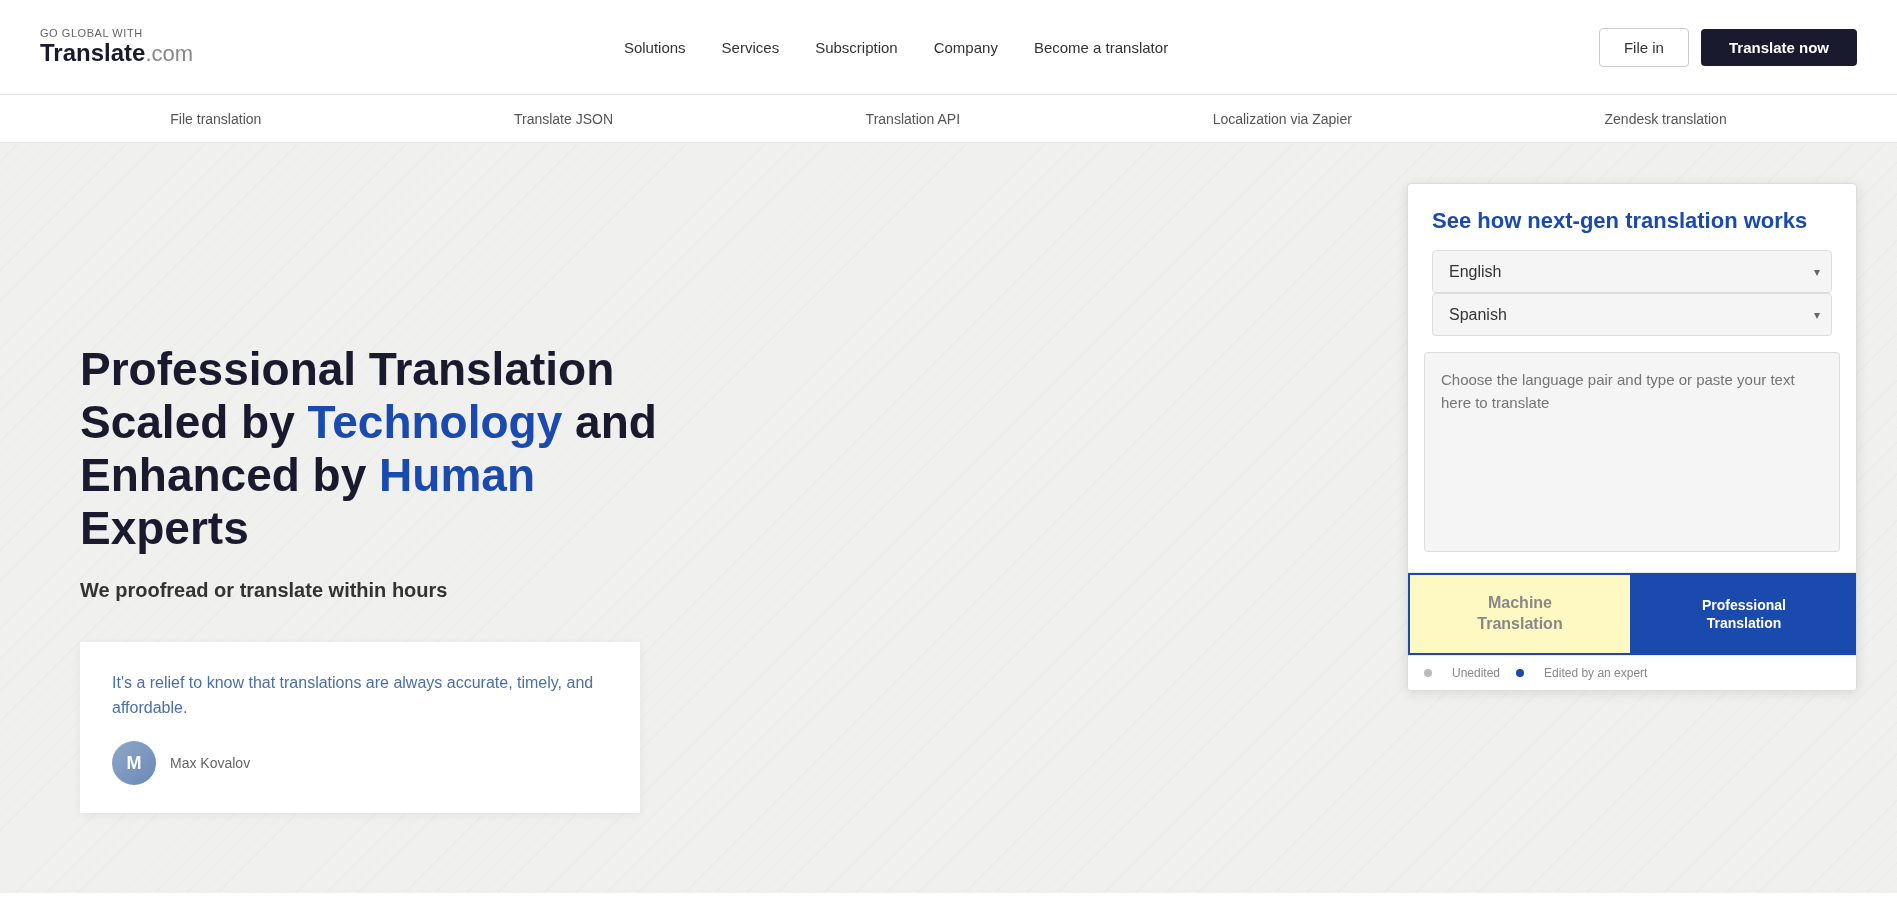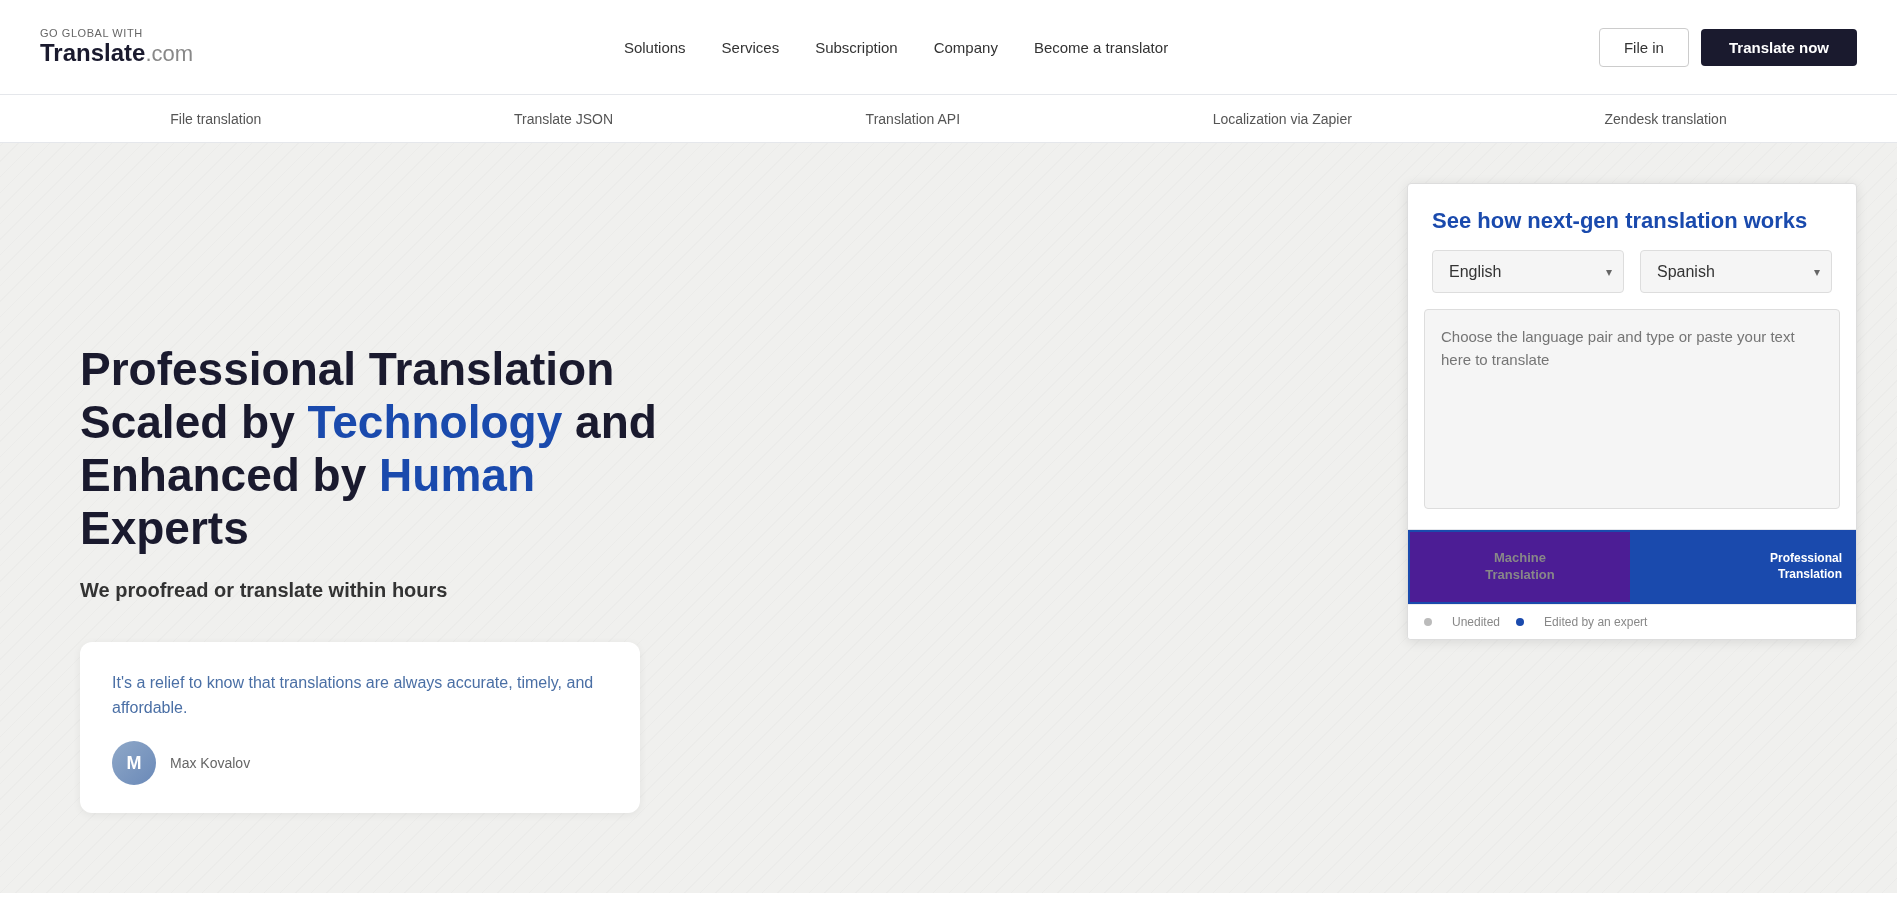--- a/index.html
+++ b/index.html
@@ -24,39 +24,39 @@
 
     
     .hero { display: flex; min-height: 750px; background: #f0f0ee; position: relative; overflow: hidden; }
     .hero-bg { position: absolute; inset: 0; background: repeating-linear-gradient( -45deg, transparent, transparent 10px, rgba(180,180,180,0.07) 10px, rgba(180,180,180,0.07) 11px ); pointer-events: none; }
 
     
     .hero-left { flex: 1; padding: 80px 60px 80px 80px; display: flex; flex-direction: column; justify-content: flex-end; position: relative; z-index: 1; }
     .hero-headline { font-size: 46px; font-weight: 800; color: #1a1a2e; line-height: 1.15; margin-bottom: 24px; }
     .hero-headline .highlight { color: #1a4aad; }
     .hero-subtext { font-size: 20px; color: #333; font-weight: 600; margin-bottom: 40px; }
-    .testimonial-card { background: #fff; border-radius: 12px; padding: 28px 32px; max-width: 560px; box-shadow: 0 2px 8px rgba(0,0,0,0.06); }
+    .testimonial-card { background: #fff; border-radius: 1px; padding: 28px 32px; max-width: 560px; box-shadow: 0 2px 8px rgba(0,0,0,0.06); }
     .testimonial-text { font-size: 16px; color: #4a6fa5; line-height: 1.6; margin-bottom: 20px; }
     .testimonial-author { display: flex; align-items: center; gap: 14px; }
     .author-avatar { width: 44px; height: 44px; border-radius: 50%; background: linear-gradient(135deg, #8fa8c8, #6a89b8); display: flex; align-items: center; justify-content: center; font-size: 18px; color: #fff; font-weight: 600; overflow: hidden; }
     .author-name { font-size: 14px; color: #666; font-weight: 500; }
 
     
     .hero-right { width: 520px; padding: 40px 40px 40px 30px; display: flex; flex-direction: column; position: relative; z-index: 1; }
     .translation-widget { background: #fff; border-radius: 4px; border: 1px solid #ddd; box-shadow: 0 2px 12px rgba(0,0,0,0.1); overflow: hidden; }
     .widget-title { font-size: 22px; font-weight: 700; color: #1a4aad; padding: 24px 24px 16px; }
-    .language-selectors { display: flex; gap: 0; padding: 0 16px 16px; }
+    .language-selectors { display: flex; gap: 0; padding: 0 16px 16px; flex-direction: column; }
     .lang-select-wrapper { flex: 1; position: relative; margin: 0 8px; }
     .lang-select { width: 100%; padding: 12px 16px; border: 1px solid #ddd; border-radius: 4px; background: #f5f5f5; font-size: 16px; color: #333; appearance: none; cursor: pointer; font-weight: 400; }
     .lang-chevron { position: absolute; right: 12px; top: 50%; transform: translateY(-50%); pointer-events: none; color: #666; font-size: 12px; }
     .text-area-wrapper { padding: 0 16px 16px; }
     .translation-textarea { width: 100%; height: 200px; border: 1px solid #ddd; border-radius: 4px; background: #f5f5f5; padding: 16px; font-size: 15px; color: #999; resize: none; outline: none; font-family: inherit; line-height: 1.5; }
     .action-buttons { display: flex; border-top: 1px solid #e5e7eb; }
-    .btn-machine { flex: 1; padding: 18px 12px; background: #4c1d95; border: 2px solid #1a4aad; color: #888; font-size: 13px; font-weight: 600; cursor: pointer; text-align: center; line-height: 1.3; }
-    .btn-professional { flex: 1; padding: 18px 12px; background: #1a4aad; border: 2px solid #1a4aad; color: #fff; font-size: 12px; font-weight: 700; cursor: pointer; text-align: right; line-height: 1.3; }
+    .btn-machine { flex: 1; padding: 18px 12px; background: #fef9c3; border: 2px solid #1a4aad; color: #888; font-size: 16px; font-weight: 600; cursor: pointer; text-align: center; line-height: 1.3; }
+    .btn-professional { flex: 1; padding: 18px 12px; background: #1a4aad; border: 2px solid #1a4aad; color: #fff; font-size: 14px; font-weight: 700; cursor: pointer; text-align: center; line-height: 1.3; }
     .status-row { display: flex; padding: 10px 16px; gap: 16px; background: #fff; border-top: 1px solid #eee; }
     .status-item { display: flex; align-items: center; gap: 20px; font-size: 12px; color: #888; }
     .status-dot { width: 8px; height: 8px; border-radius: 50%; }
     .status-dot.grey { background: #bbb; }
     .status-dot.blue { background: #1a4aad; }
   </style>
 </head>
 <body>
 
 <header>

